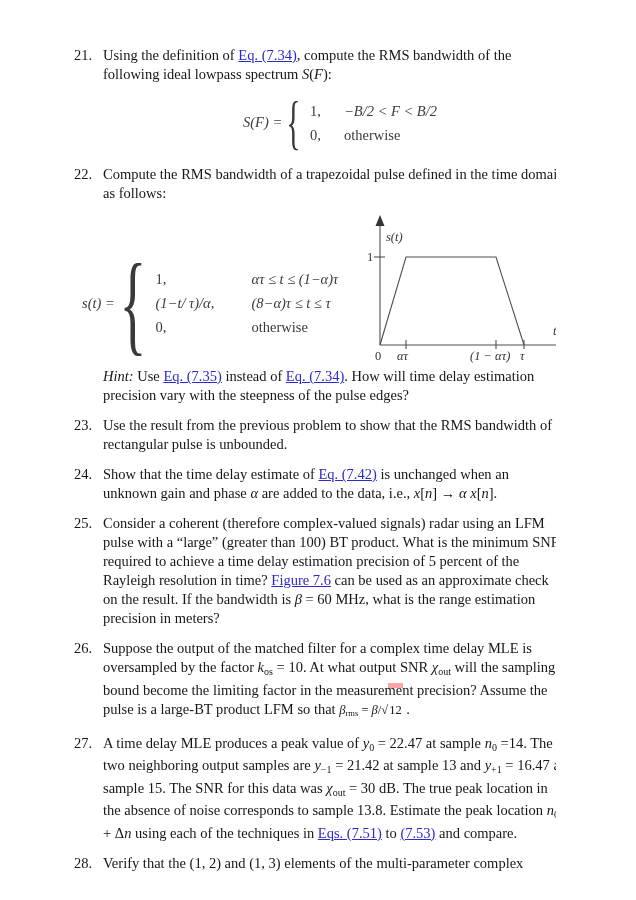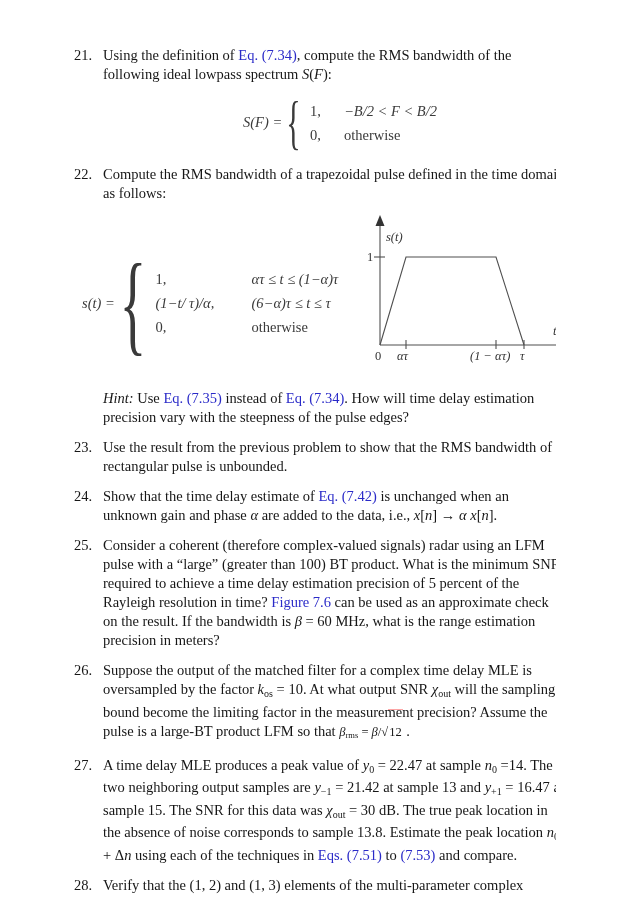--- a/index.html
+++ b/index.html
@@ -14,32 +14,32 @@
     padding:46px 0 0 74px;
     font-family:"Liberation Serif",serif;
     font-size:14.5px;line-height:19px;color:var(--text);
     background:#ffffff;
     border-radius:26px;
   }
   .problem{display:flex;margin-bottom:11px}
   .pnum{width:29px;flex:0 0 29px}
   .pcontent{width:464px}
   .pbody{width:462px}
-  .hint{margin-top:26px;width:462px}
+  .hint{margin-top:4px;width:462px}
 
   
   .r-t{}
   .r-i{font-style:italic}
   .r-m{font-style:italic}
   .r-sub{font-size:10px;vertical-align:-0.25em}
   .r-sub.small{font-size:8.5px}
   .small{font-size:12.5px}
-  a.r-link{color:var(--link);cursor:pointer}
+  a.r-link{color:var(--link);text-decoration:underline;cursor:pointer}
   .r-sqrt{white-space:nowrap;font-style:normal}
-  .sqrt-bar{border-top:1px solid #fca5a5;padding:15px 1px}
+  .sqrt-bar{border-top:5px solid #fca5a5;padding:15px 1px}
 
   
   .eq{display:inline-flex;align-items:center;color:var(--math)}
   .eq-lhs{font-style:italic;font-size:14.5px;margin-right:3px;white-space:nowrap}
   .brace{font-family:"Liberation Serif",serif;transform:scaleX(.5);line-height:.85;font-weight:400}
   .b2{font-size:60px;margin:0 -6px}
   .b4{font-size:112px;margin:0 -12px}
   .cases{display:inline-flex;flex-direction:column;margin-left:8px}
   .case-row{display:flex;line-height:24px;font-size:14.5px}
   .cv,.cc{font-style:italic;white-space:nowrap}
@@ -88,21 +88,21 @@
   <div class="eq eqblock22">
     <span class="eq-lhs">s(t) =</span>
     <span class="brace b4">{</span>
     <span class="cases c22">
       <span class="case-row">
         <span class="cv rm">1,</span>
         <span class="cc">ατ ≤ t ≤ (1−α)τ</span>
       </span>
       <span class="case-row">
         <span class="cv">(1−t/ τ)/α,</span>
-        <span class="cc">(6−α)τ ≤ t ≤ τ</span>
+        <span class="cc">(8−α)τ ≤ t ≤ τ</span>
       </span>
       <span class="case-row">
         <span class="cv rm">0,</span>
         <span class="cc rm">otherwise</span>
       </span>
     </span>
   </div>
 
   <svg class="pulsefig" width="212" height="150" viewBox="0 0 212 150" xmlns="http://www.w3.org/2000/svg">
 

